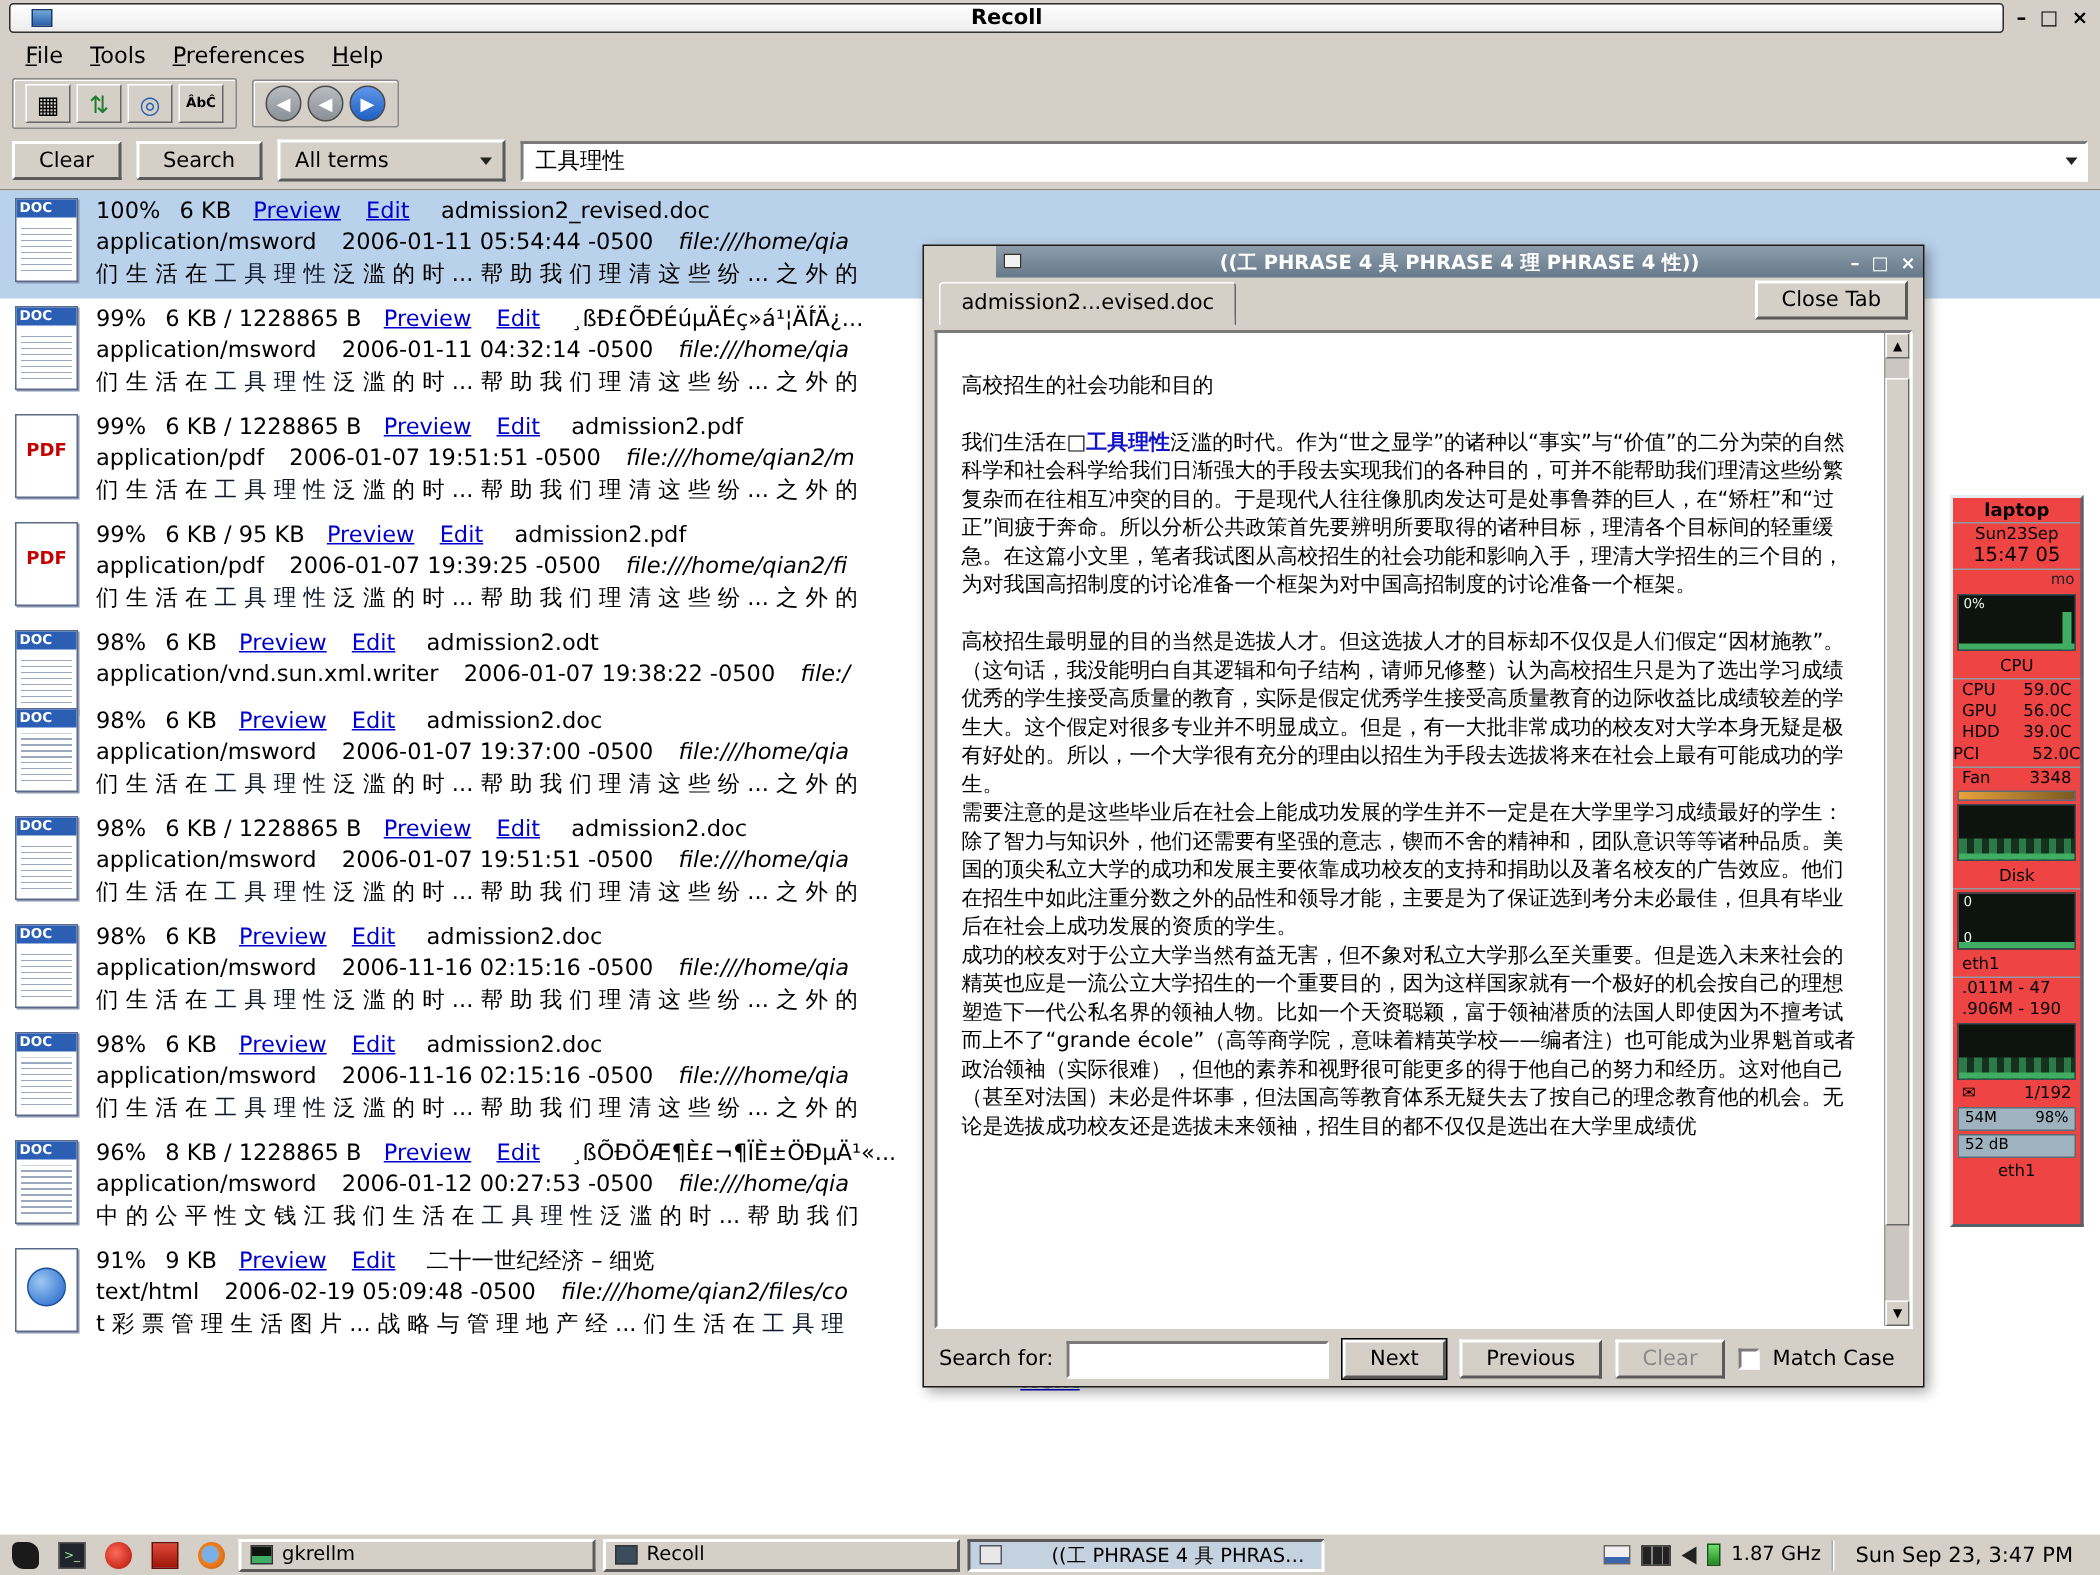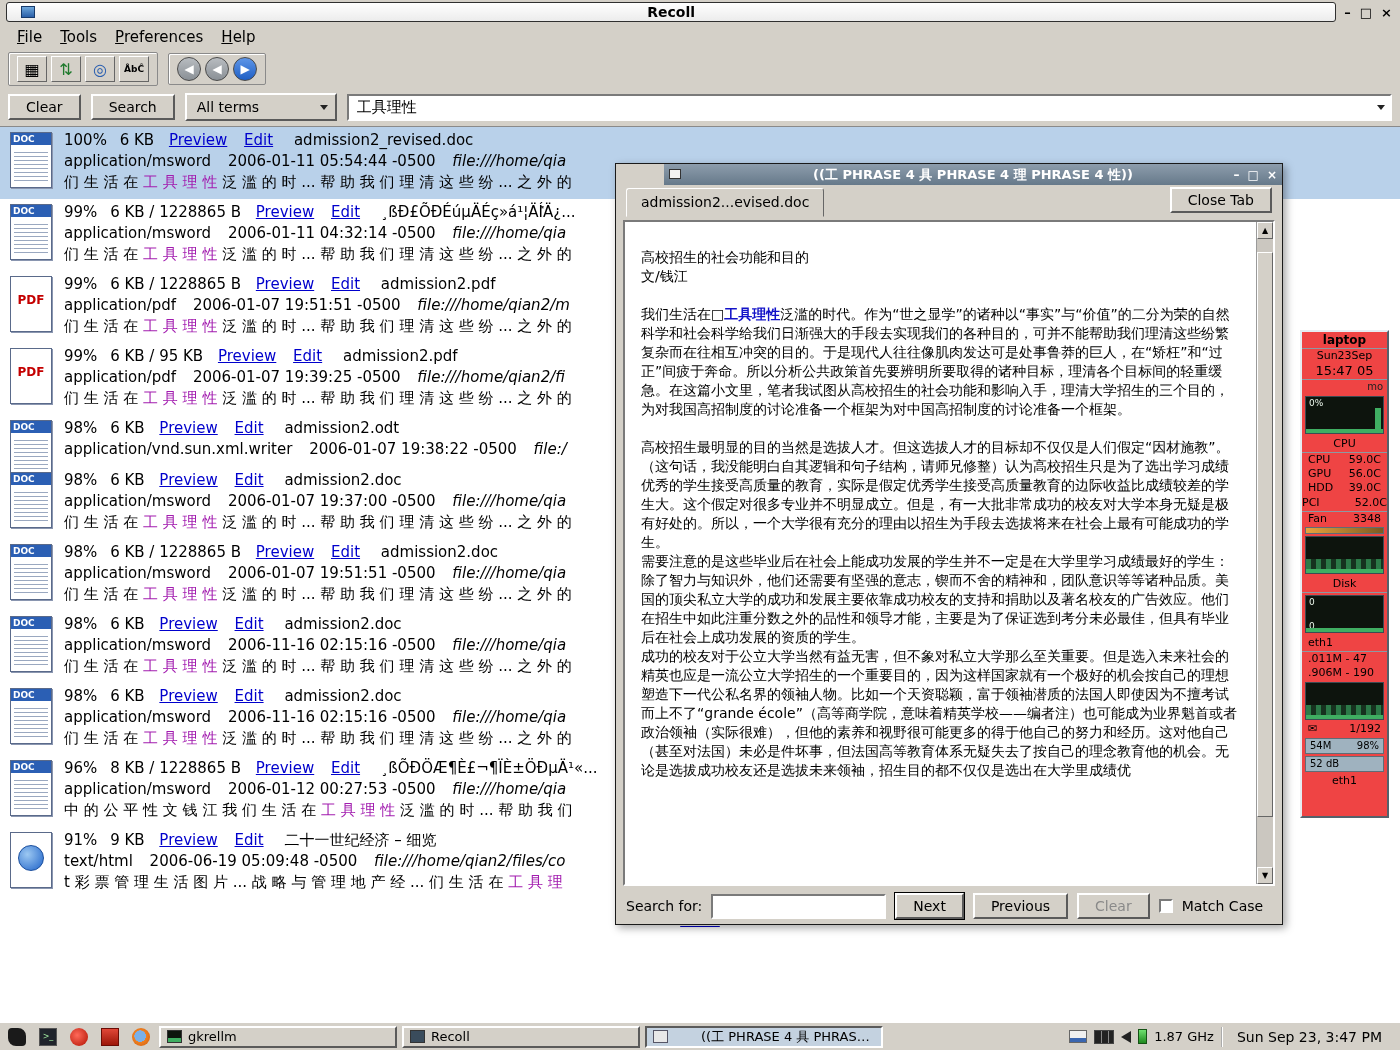--- a/index.html
+++ b/index.html
@@ -78,21 +78,21 @@
   .globe { display:none; }
   .ricon.html .globe { display:block; width:26px; height:26px; border-radius:50%; margin:12px auto 0;
       background:radial-gradient(circle at 35% 35%, #9cc8f2, #1e62c8); border:1px solid #194e9e; }
   .row-text { flex:1; line-height:21px; font-size:15px; overflow:hidden; }
   .pct { margin-right:8px; }
   .size { margin-right:10px; }
   .row-text .lnk { margin-right:12px; }
   .doc-title { font-weight:normal; margin-left:4px; }
   .dt { margin-left:12px; }
   .url { margin-left:12px; font-style:italic; }
-  .term { color:#a21caf; }
+  .term { color:#0f172a; }
   .next-link { display:block; text-align:center; margin-top:12px; font-weight:bold; font-size:15px;
                color:#0000cc; text-decoration:underline; cursor:pointer; }
 
   
   .preview { position:absolute; left:615px; top:163px; width:668px; height:762px;
              background:#d4d0c8; border:1px solid #1a1a1a; box-shadow:3px 3px 8px rgba(0,0,0,.35);
              display:flex; flex-direction:column; }
   .pv-titlebar { height:21px; background:linear-gradient(#8d9dac,#66798a); color:#fff; position:relative;
                  display:flex; align-items:center; justify-content:center; font-weight:bold; font-size:13px;margin-left:48px; }
   .pv-ico { position:absolute; left:5px; top:5px; width:12px; height:10px; background:#f2f2f2; border:1px solid #333; }
@@ -472,21 +472,21 @@
     <div class="row-text">
       <div>
         <span class="pct">91%</span>
         <span class="size">9 KB</span>
         <span class="lnk">Preview</span>
         <span class="lnk">Edit</span>
         <span class="doc-title">二十一世纪经济 – 细览</span>
       </div>
       <div>
         <span>text/html</span>
-        <span class="dt">2006-06-19 05:09:48 -0500</span>
+        <span class="dt">2006-02-19 05:09:48 -0500</span>
         <span class="url">file:///home/qian2/files/co</span>
       </div>
       <div>
         <span>t 彩 票 管 理 生 活 图 片 ... 战 略 与 管 理 地 产 经 ... 们 生 活 在 </span><span class="term">工 具 理</span><span></span>
       </div>
     </div>
   </div>
     </div>
 
   <a class="next-link">Next</a>
@@ -503,21 +503,20 @@
     </div>
   </div>
   <div class="pv-tabs">
     <div class="pv-tab">admission2...evised.doc</div>
     <div class="tab-spacer"></div>
     <button class="btn close-tab">Close Tab</button>
   </div>
   <div class="pv-body">
     <div class="pv-text">
       <p>高校招生的社会功能和目的</p>
-      <p>文/钱江</p>
       <div class="gap"></div>
       <p><span>我们生活在□</span><span class="hl">工具理性</span><span>泛滥的时代。作为“世之显学”的诸种以“事实”与“价值”的二分为荣的自然科学和社会科学给我们日渐强大的手段去实现我们的各种目的，可并不能帮助我们理清这些纷繁复杂而在往相互冲突的目的。于是现代人往往像肌肉发达可是处事鲁莽的巨人，在“矫枉”和“过正”间疲于奔命。所以分析公共政策首先要辨明所要取得的诸种目标，理清各个目标间的轻重缓急。在这篇小文里，笔者我试图从高校招生的社会功能和影响入手，理清大学招生的三个目的，为对我国高招制度的讨论准备一个框架为对中国高招制度的讨论准备一个框架。</span></p>
       <div class="gap"></div>
       <p>高校招生最明显的目的当然是选拔人才。但这选拔人才的目标却不仅仅是人们假定“因材施教”。（这句话，我没能明白自其逻辑和句子结构，请师兄修整）认为高校招生只是为了选出学习成绩优秀的学生接受高质量的教育，实际是假定优秀学生接受高质量教育的边际收益比成绩较差的学生大。这个假定对很多专业并不明显成立。但是，有一大批非常成功的校友对大学本身无疑是极有好处的。所以，一个大学很有充分的理由以招生为手段去选拔将来在社会上最有可能成功的学生。</p>
       <p>需要注意的是这些毕业后在社会上能成功发展的学生并不一定是在大学里学习成绩最好的学生：除了智力与知识外，他们还需要有坚强的意志，锲而不舍的精神和，团队意识等等诸种品质。美国的顶尖私立大学的成功和发展主要依靠成功校友的支持和捐助以及著名校友的广告效应。他们在招生中如此注重分数之外的品性和领导才能，主要是为了保证选到考分未必最佳，但具有毕业后在社会上成功发展的资质的学生。</p>
       <p>成功的校友对于公立大学当然有益无害，但不象对私立大学那么至关重要。但是选入未来社会的精英也应是一流公立大学招生的一个重要目的，因为这样国家就有一个极好的机会按自己的理想塑造下一代公私名界的领袖人物。比如一个天资聪颖，富于领袖潜质的法国人即使因为不擅考试而上不了“grande école”（高等商学院，意味着精英学校——编者注）也可能成为业界魁首或者政治领袖（实际很难），但他的素养和视野很可能更多的得于他自己的努力和经历。这对他自己（甚至对法国）未必是件坏事，但法国高等教育体系无疑失去了按自己的理念教育他的机会。无论是选拔成功校友还是选拔未来领袖，招生目的都不仅仅是选出在大学里成绩优</p>
     </div>
     <div class="pv-scroll">
       <div class="sb-btn">▲</div>
       <div class="sb-track">

